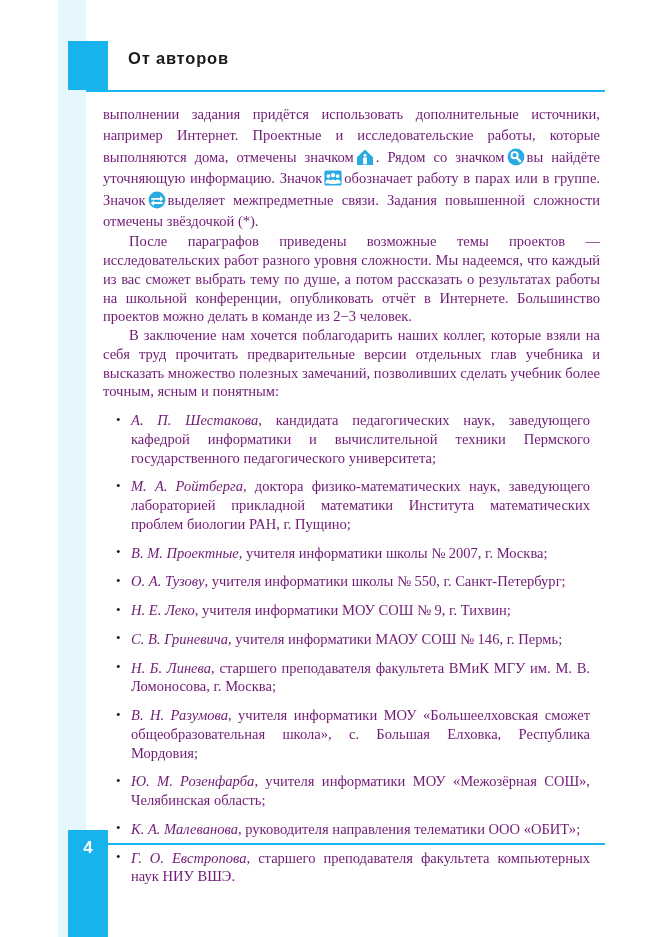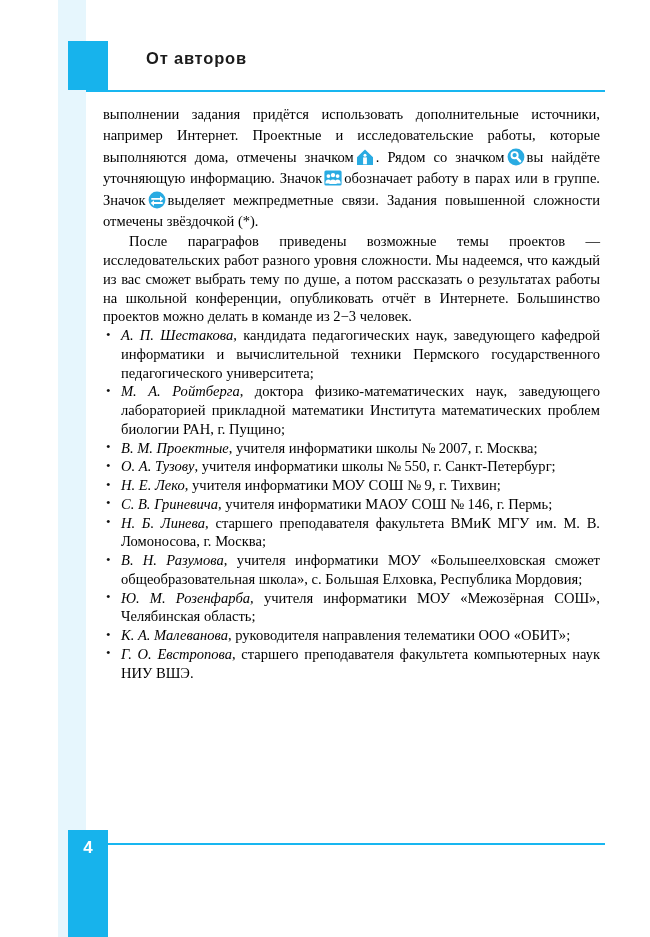--- a/index.html
+++ b/index.html
@@ -45,37 +45,36 @@
   }
   .header-title {
     position: absolute;
     left: 60px; top: 8px;
     font-family: "Liberation Sans", sans-serif;
     font-size: 16.5px;
     font-weight: 700;
     letter-spacing: 0.8px;
     color: #1b1b1b;
     white-space: nowrap;
-    margin-left: 18px;
   }
   .header-rule {
     position: absolute;
     left: 86px; top: 90px;
     width: 519px; height: 2px;
     background: #18b6f0;
   }
 
   
   .content {
     position: absolute;
     left: 103px; top: 104px;
     width: 497px;
     font-size: 14.55px;
     line-height: 18.75px;
-    color: #000000;
+    color: #701a75;
     text-align: justify;
     text-justify: inter-word;
   }
   .para {
     margin: 0 0 0 0;
     text-indent: 0;
     text-align: justify;
     hyphens: manual;
   }
   .para.indent { text-indent: 26px; }
@@ -95,21 +94,21 @@
 
   
   ul.credits {
     list-style: none;
     margin: 0;
     padding: 0;
   }
   ul.credits li {
     position: relative;
     padding-left: 18px;
-    margin: 0;
+    margin: 10px;
     text-align: justify;
     line-height: 18.75px;
   }
   ul.credits li::before {
     content: "\2022";
     position: absolute;
     left: 3px;
     top: -0.5px;
     font-size: 13px;
     color: #111111;
@@ -177,20 +176,21 @@
           <path d="M5.3 15.0 c0-2.9 1.6-4.6 3.7-4.6 s3.7 1.7 3.7 4.6 z" fill="#ffffff"></path>
           <path d="M10.5 14.6 c0-2.5 1.4-4.0 3.1-4.0 s3.1 1.5 3.1 4.0 z" fill="#ffffff"></path>
         </svg></span><span>обозначает работу в парах или в группе. Значок</span><span class="icon"><svg viewBox="0 0 18 18">
           <circle cx="9" cy="9" r="8.4" fill="#29abe2"></circle>
           <path d="M3.3 6.9 L12.0 6.9 L12.0 5.0 L15.3 7.85 L12.0 10.7 L12.0 8.8 L3.3 8.8 Z" fill="#ffffff"></path>
           <path d="M14.7 11.1 L6.0 11.1 L6.0 9.2 L2.7 12.05 L6.0 14.9 L6.0 13.0 L14.7 13.0 Z" fill="#ffffff"></path>
         </svg></span><span>выделяет межпредметные связи. Задания повышенной сложности отмечены звёздочкой (*).</span></p>
 
     <p class="para indent">После параграфов приведены возможные темы проектов — исследовательских работ разного уровня сложности. Мы надеемся, что каждый из вас сможет выбрать тему по душе, а потом рассказать о результатах работы на школьной конференции, опубликовать отчёт в Интернете. Большинство проектов можно делать в команде из 2−3 человек.</p>
 
+    <p class="para indent">В заключение нам хочется поблагодарить наших коллег, которые взяли на себя труд прочитать предварительные версии отдельных глав учебника и высказать множество полезных замечаний, позволивших сделать учебник более точным, ясным и понятным:</p>
 
     <ul class="credits">
       <li><span class="nm">А. П. Шестакова</span><span>, кандидата педагогических наук, заведующего кафедрой информатики и вычислительной техники Пермского государственного педагогического университета;</span></li>
       <li><span class="nm">М. А. Ройтберга</span><span>, доктора физико-математических наук, заведующего лабораторией прикладной математики Института математических проблем биологии РАН, г. Пущино;</span></li>
       <li><span class="nm">В. М. Проектные</span><span>, учителя информатики школы № 2007, г. Москва;</span></li>
       <li><span class="nm">О. А. Тузову</span><span>, учителя информатики школы № 550, г. Санкт-Петербург;</span></li>
       <li><span class="nm">Н. Е. Леко</span><span>, учителя информатики МОУ СОШ № 9, г. Тихвин;</span></li>
       <li><span class="nm">С. В. Гриневича</span><span>, учителя информатики МАОУ СОШ № 146, г. Пермь;</span></li>
       <li><span class="nm">Н. Б. Линева</span><span>, старшего преподавателя факультета ВМиК МГУ им. М. В. Ломоносова, г. Москва;</span></li>
       <li><span class="nm">В. Н. Разумова</span><span>, учителя информатики МОУ «Большеелховская сможет общеобразовательная школа», с. Большая Елховка, Республика Мордовия;</span></li>

